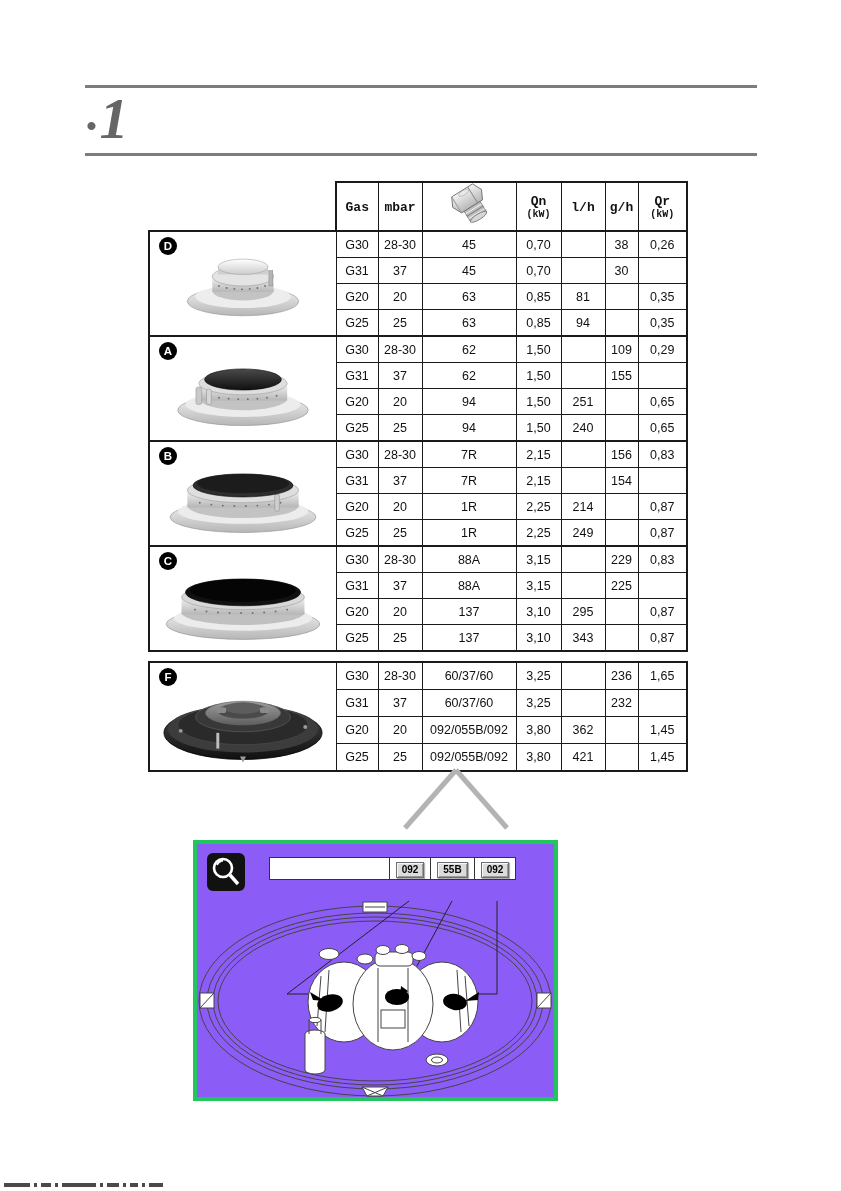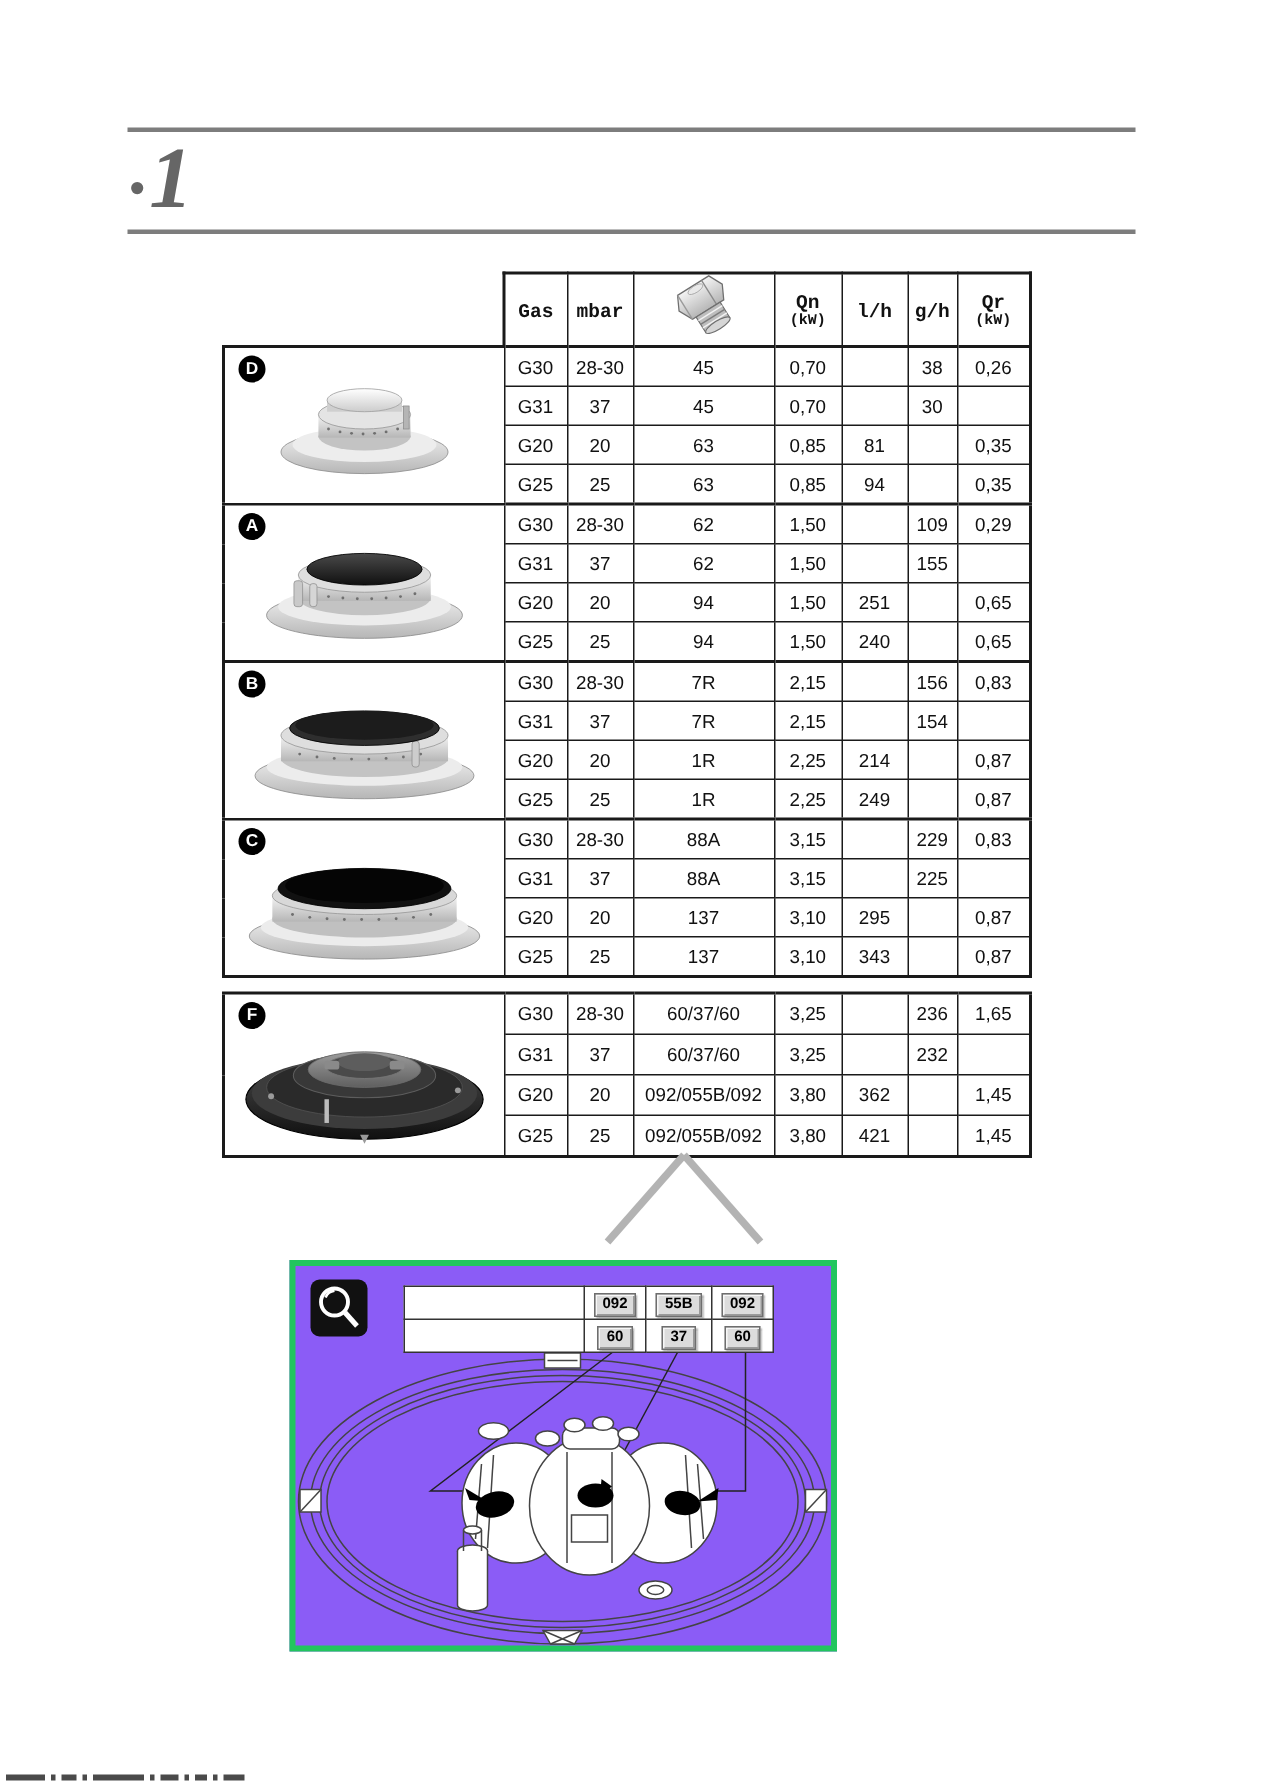--- a/index.html
+++ b/index.html
@@ -456,26 +456,20 @@
           <col style="width:44px">
           <col style="width:41px">
         </colgroup>
       <tbody>
           <tr>
         <td></td>
         <td><span class="chip">092</span></td>
         <td><span class="chip">55B</span></td>
         <td><span class="chip">092</span></td>
       </tr>
-      <tr>
-        <td></td>
-        <td><span class="chip">60</span></td>
-        <td><span class="chip">37</span></td>
-        <td><span class="chip">60</span></td>
-      </tr>
     </tbody>
       </table>
 
     <svg class="underside-svg" viewBox="0 0 357 253">
       <g fill="none" stroke="#444" stroke-width="1">
         <ellipse cx="178" cy="157" rx="176" ry="95"></ellipse>
         <ellipse cx="178" cy="157" rx="168" ry="88"></ellipse>
         <ellipse cx="178" cy="157" rx="162" ry="84"></ellipse>
         <ellipse cx="178" cy="157" rx="157" ry="80"></ellipse>
       </g>

